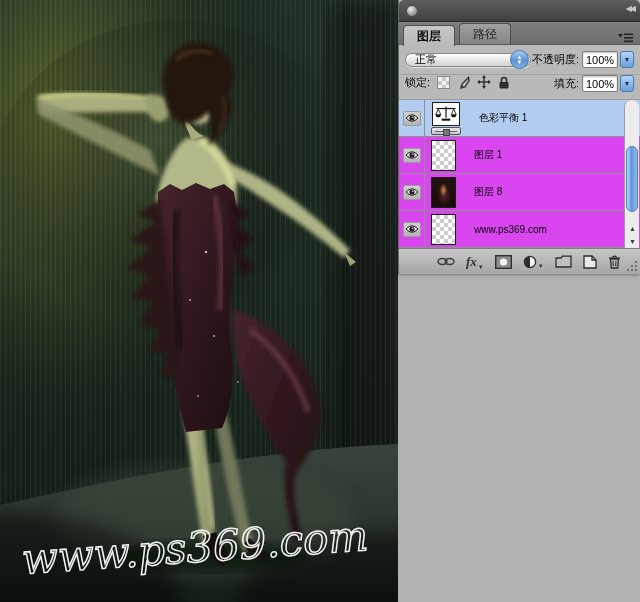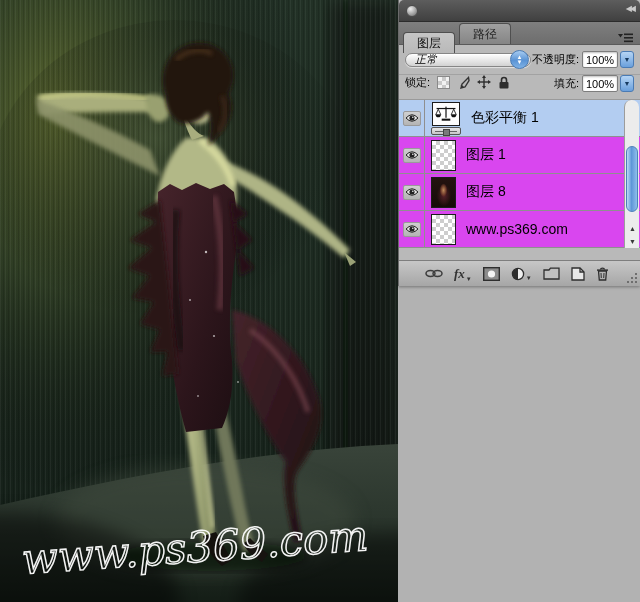--- a/index.html
+++ b/index.html
@@ -13,28 +13,28 @@
   
   .panel { position:absolute; left:398px; top:0; width:242px; background:#b9b9b9; border-left:1px solid #6b6b6b; box-shadow:0 1px 3px rgba(0,0,0,.35); }
 
   .win-header { height:22px; background:linear-gradient(#5d5d5d,#404040); border-bottom:1px solid #2c2c2c; border-radius:5px 5px 0 0; position:relative; }
   .win-close { position:absolute; left:7px; top:5px; width:12px; height:12px; border-radius:50%;
                background:radial-gradient(circle at 35% 30%, #ededed, #8f8f8f 70%, #6a6a6a); border:1px solid #4c4c4c; }
   .collapse { position:absolute; right:6px; top:4px; color:#c9c9c9; font-size:8px; letter-spacing:-2px; }
 
   .tab-bar { height:23px; background:linear-gradient(#7f7f7f,#6d6d6d); display:flex; align-items:flex-end; position:relative; border-bottom:1px solid #5a5a5a; }
   .tab { height:21px; padding:0 13px; font-size:12px; display:flex; align-items:center; border:1px solid #4f4f4f; border-bottom:none; border-radius:4px 4px 0 0; margin-left:4px; color:#101010; }
-  .tab.active { background:linear-gradient(#c6c6c6,#b9b9b9); position:relative; top:9px; }
+  .tab.active { background:linear-gradient(#c6c6c6,#b9b9b9); position:relative; top:2px;font-weight:bold; }
   .tab.inactive { background:linear-gradient(#a0a0a0,#858585); color:#262626;justify-content:center; }
   .panel-menu { position:absolute; right:7px; top:7px; }
 
   .blend-row { height:30px; display:flex; align-items:center; padding:0 6px; border-bottom:1px solid #a2a2a2; }
   .blend-select { width:126px; height:14px; border:1px solid #868686; border-radius:11px; background:linear-gradient(#ffffff,#d2d2d2);
                   display:flex; align-items:center; justify-content:space-between; padding-left:9px; font-size:11px; color:#000;
-                  box-shadow:0 1px 1px rgba(255,255,255,.6), inset 0 1px 0 #fff;font-style:italic; }
+                  box-shadow:0 1px 1px rgba(255,255,255,.6), inset 0 1px 0 #fff; }
   .stepper { width:19px; height:19px; border-radius:10px; margin-right:1px; background:linear-gradient(#a7ccf2,#5a93d4 55%,#7fb2e6);
              border:1px solid #4a7bb4; display:flex; flex-direction:column; align-items:center; justify-content:center; color:#fff; }
   .stepper span { font-size:6px; line-height:5px; }
   .field-group { display:flex; align-items:center; margin-left:auto; }
   .field-label { font-size:11px; color:#000; margin-right:3px; }
   .val-box { width:36px; height:17px; background:#fff; border:1px solid #7d7d7d; border-radius:2px; font-size:11px; color:#000;
              display:flex; align-items:center; justify-content:center; box-shadow:inset 0 1px 2px rgba(0,0,0,.25); }
   .drop-btn { width:14px; height:17px; margin-left:2px; border:1px solid #4a7bb4; border-radius:3px;
               background:linear-gradient(#b5d4f4,#6aa0dc); display:flex; align-items:center; justify-content:center;
               font-size:7px; color:#163a60; }
@@ -53,29 +53,29 @@
   .thumb.checker { width:25px; height:31px; background:repeating-conic-gradient(#cdcdcd 0 25%, #ffffff 0 50%) 0 0/8px 8px; }
   .thumb.photo-thumb { width:25px; height:31px;
       background: radial-gradient(5px 9px at 50% 42%, #c08a5a, rgba(120,60,40,.55) 60%, transparent 75%),
                   radial-gradient(9px 14px at 52% 60%, #57222a, transparent 80%),
                   linear-gradient(#241310, #160b08); }
   .adj-thumb-stack { margin-left:6px; display:flex; flex-direction:column; align-items:center; }
   .adj-thumb { width:28px; height:24px; border:1px solid #1c1c1c; background:#fdfdfd; display:flex; align-items:center; justify-content:center; }
   .adj-slider { width:30px; height:8px; border:1px solid #555; border-radius:2px; background:linear-gradient(#e8e8e8,#c8c8c8); position:relative; margin-top:1px; }
   .adj-slider::before { content:""; position:absolute; left:3px; right:3px; top:3px; height:1px; background:#666; }
   .adj-slider::after { content:""; position:absolute; left:11px; top:1px; width:5px; height:5px; background:#7a7a7a; border:1px solid #444; }
-  .layer-name { font-size:14px; color:#000; margin-left:10px; white-space:nowrap; }
+  .layer-name { font-size:10px; color:#000; margin-left:18px; white-space:nowrap; }
 
   .scrollbar { position:absolute; right:1px; top:0; bottom:0; width:15px; background:#ececec; border-left:1px solid #9c9c9c; border-radius:7px 7px 0 0; }
   .scroll-thumb { position:absolute; left:1px; width:12px; top:46px; height:66px; border-radius:7px;
                   background:linear-gradient(90deg,#bcdbf7,#5e97d8 45%,#8fbdec); border:1px solid #4c80ba; }
   .scroll-arrows { position:absolute; bottom:0; left:0; width:15px; }
   .scroll-arrow { height:13px; display:flex; align-items:center; justify-content:center; font-size:7px; color:#3a3a3a; }
 
-  .bottom-bar { height:26px; background:linear-gradient(#c7c7c7,#a6a6a6); border-top:1px solid #7e7e7e; display:flex; align-items:center; padding-left:26px; gap:11px; position:relative;margin-top:12px; }
+  .bottom-bar { height:26px; background:linear-gradient(#c7c7c7,#a6a6a6); border-top:1px solid #7e7e7e; display:flex; align-items:center; padding-left:38px; gap:11px; position:relative; }
   .bb-icon { display:flex; align-items:center; color:#3c3c3c; }
   .fx-text { font-family:"Liberation Serif","DejaVu Serif",serif; font-style:italic; font-weight:bold; font-size:13px; color:#333; }
   .mini-caret { font-size:6px; color:#333; margin-left:1px; align-self:flex-end; }
   .grip { position:absolute; right:3px; bottom:3px; width:12px; height:12px;
           background-image:radial-gradient(circle, #6e6e6e 1px, transparent 1.2px); background-size:4px 4px; background-position:1px 1px;
           clip-path:polygon(100% 0, 100% 100%, 0 100%); }
 
   
 </style>
 </head>

